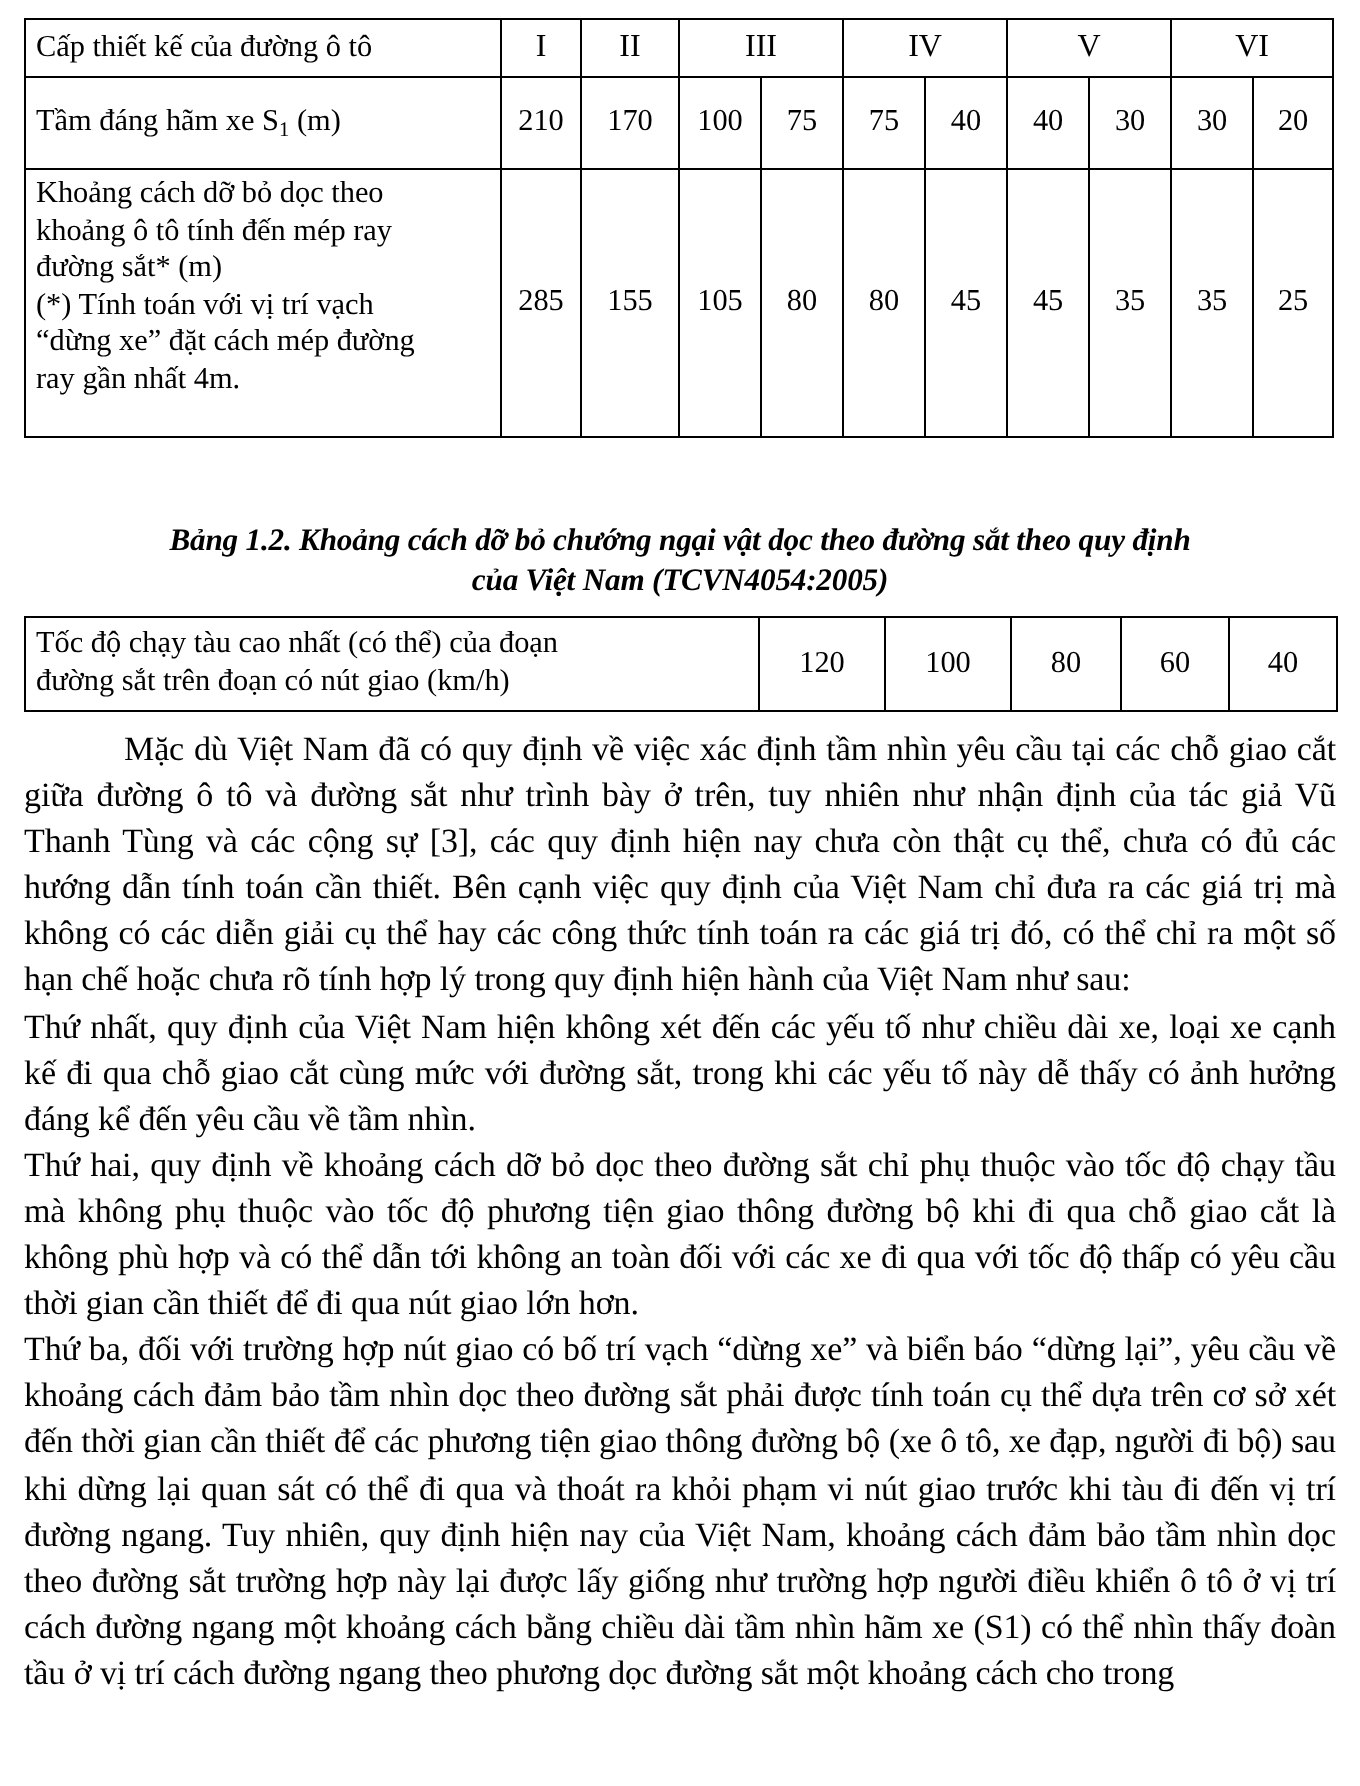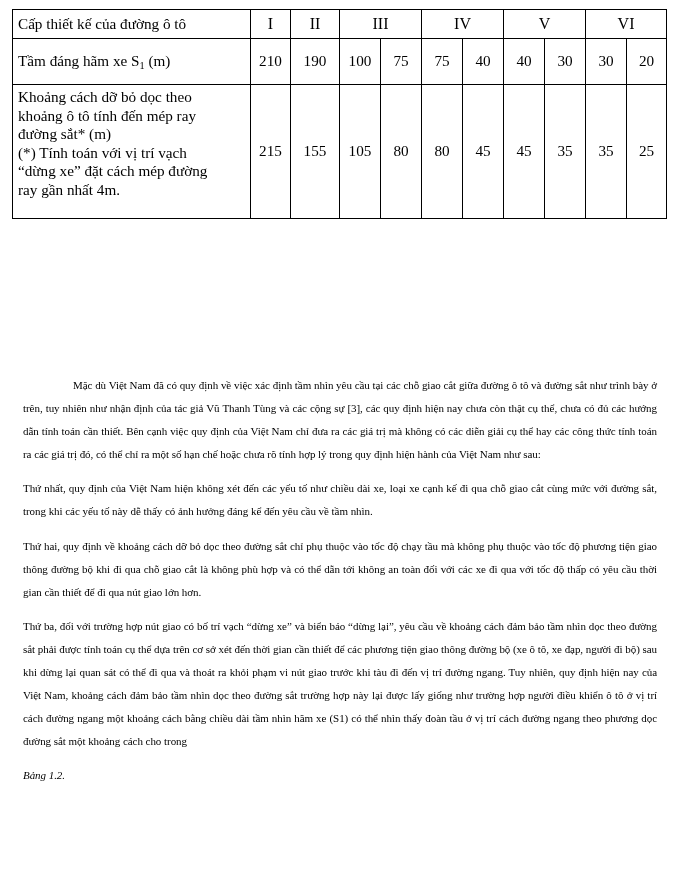--- a/index.html
+++ b/index.html
@@ -89,22 +89,22 @@
   }
 
   
   .body-block {
     position: absolute;
     left: 12px;
     top: 363px;
     width: 656px;
   }
   p.para {
-    margin: 11px;
-    font-size: 11px;
+    margin: 0;
+    font-size: 17px;
     line-height: 23.1px;
     text-align: justify;
     text-justify: inter-word;
     hyphens: none;
     letter-spacing: -0.05px;
   }
   p.indent { text-indent: 50px; }
   p.last-line { text-align: left; }
   .italic-ref { font-style: italic; }
 
@@ -144,72 +144,86 @@
           <td class="rn" colspan="2">III</td>
           <td class="rn" colspan="2">IV</td>
           <td class="rn" colspan="2">V</td>
           <td class="rn" colspan="2">VI</td>
         </tr>
 
 
         <tr class="t1-r2">
           <td class="label"><span>Tầm đáng hãm xe S</span><sub>1</sub><span> (m)</span></td>
           <td>210</td>
-          <td>190</td>
+          <td>170</td>
           <td>100</td>
           <td>75</td>
           <td>75</td>
           <td>40</td>
           <td>40</td>
           <td>30</td>
           <td>30</td>
           <td>20</td>
         </tr>
 
         <tr class="t1-r3">
           <td class="label" style="vertical-align:top; padding-top:3px;">
             <div>Khoảng cách dỡ bỏ dọc theo</div>
             <div>khoảng ô tô tính đến mép ray</div>
             <div>đường sắt* (m)</div>
             <div>(*) Tính toán với vị trí vạch</div>
             <div>“dừng xe” đặt cách mép đường</div>
             <div>ray gần nhất 4m.</div>
           </td>
-          <td>215</td>
+          <td>285</td>
           <td>155</td>
           <td>105</td>
           <td>80</td>
           <td>80</td>
           <td>45</td>
           <td>45</td>
           <td>35</td>
           <td>35</td>
           <td>25</td>
         </tr>
       </tbody>
     </table>
   </div>
 
+  <div class="caption">
+    <div>Bảng 1.2. Khoảng cách dỡ bỏ chướng ngại vật dọc theo đường sắt theo quy định</div>
+    <div>của Việt Nam (TCVN4054:2005)</div>
+  </div>
 
   <div id="table2-wrap">
     <table id="table2" class="doc-table">
       <colgroup>
         <col style="width:367px">
         <col style="width:63px">
         <col style="width:63px">
         <col style="width:55px">
         <col style="width:54px">
         <col style="width:54px">
       </colgroup>
       <tbody>
+        <tr class="t2-r1">
+          <td class="label">
+            <div>Tốc độ chạy tàu cao nhất (có thể) của đoạn</div>
+            <div>đường sắt trên đoạn có nút giao (km/h)</div>
+          </td>
+          <td>120</td>
+          <td>100</td>
+          <td>80</td>
+          <td>60</td>
+          <td>40</td>
+        </tr>
       </tbody>
     </table>
   </div>
 
   <div class="body-block">
     <p class="para indent">Mặc dù Việt Nam đã có quy định về việc xác định tầm nhìn yêu cầu tại các chỗ giao cắt giữa đường ô tô và đường sắt như trình bày ở trên, tuy nhiên như nhận định của tác giả Vũ Thanh Tùng và các cộng sự [3], các quy định hiện nay chưa còn thật cụ thể, chưa có đủ các hướng dẫn tính toán cần thiết. Bên cạnh việc quy định của Việt Nam chỉ đưa ra các giá trị mà không có các diễn giải cụ thể hay các công thức tính toán ra các giá trị đó, có thể chỉ ra một số hạn chế hoặc chưa rõ tính hợp lý trong quy định hiện hành của Việt Nam như sau:</p>
     <p class="para">Thứ nhất, quy định của Việt Nam hiện không xét đến các yếu tố như chiều dài xe, loại xe cạnh kế đi qua chỗ giao cắt cùng mức với đường sắt, trong khi các yếu tố này dễ thấy có ảnh hưởng đáng kể đến yêu cầu về tầm nhìn.</p>
     <p class="para">Thứ hai, quy định về khoảng cách dỡ bỏ dọc theo đường sắt chỉ phụ thuộc vào tốc độ chạy tầu mà không phụ thuộc vào tốc độ phương tiện giao thông đường bộ khi đi qua chỗ giao cắt là không phù hợp và có thể dẫn tới không an toàn đối với các xe đi qua với tốc độ thấp có yêu cầu thời gian cần thiết để đi qua nút giao lớn hơn.</p>
     <p class="para">Thứ ba, đối với trường hợp nút giao có bố trí vạch “dừng xe” và biển báo “dừng lại”, yêu cầu về khoảng cách đảm bảo tầm nhìn dọc theo đường sắt phải được tính toán cụ thể dựa trên cơ sở xét đến thời gian cần thiết để các phương tiện giao thông đường bộ (xe ô tô, xe đạp, người đi bộ) sau khi dừng lại quan sát có thể đi qua và thoát ra khỏi phạm vi nút giao trước khi tàu đi đến vị trí đường ngang. Tuy nhiên, quy định hiện nay của Việt Nam, khoảng cách đảm bảo tầm nhìn dọc theo đường sắt trường hợp này lại được lấy giống như trường hợp người điều khiển ô tô ở vị trí cách đường ngang một khoảng cách bằng chiều dài tầm nhìn hãm xe (S1) có thể nhìn thấy đoàn tầu ở vị trí cách đường ngang theo phương dọc đường sắt một khoảng cách cho trong</p>
-    <p class="para last-line italic-ref">Bảng 1.2.</p>
   </div>
 
 </div>
 
 </body></html>

